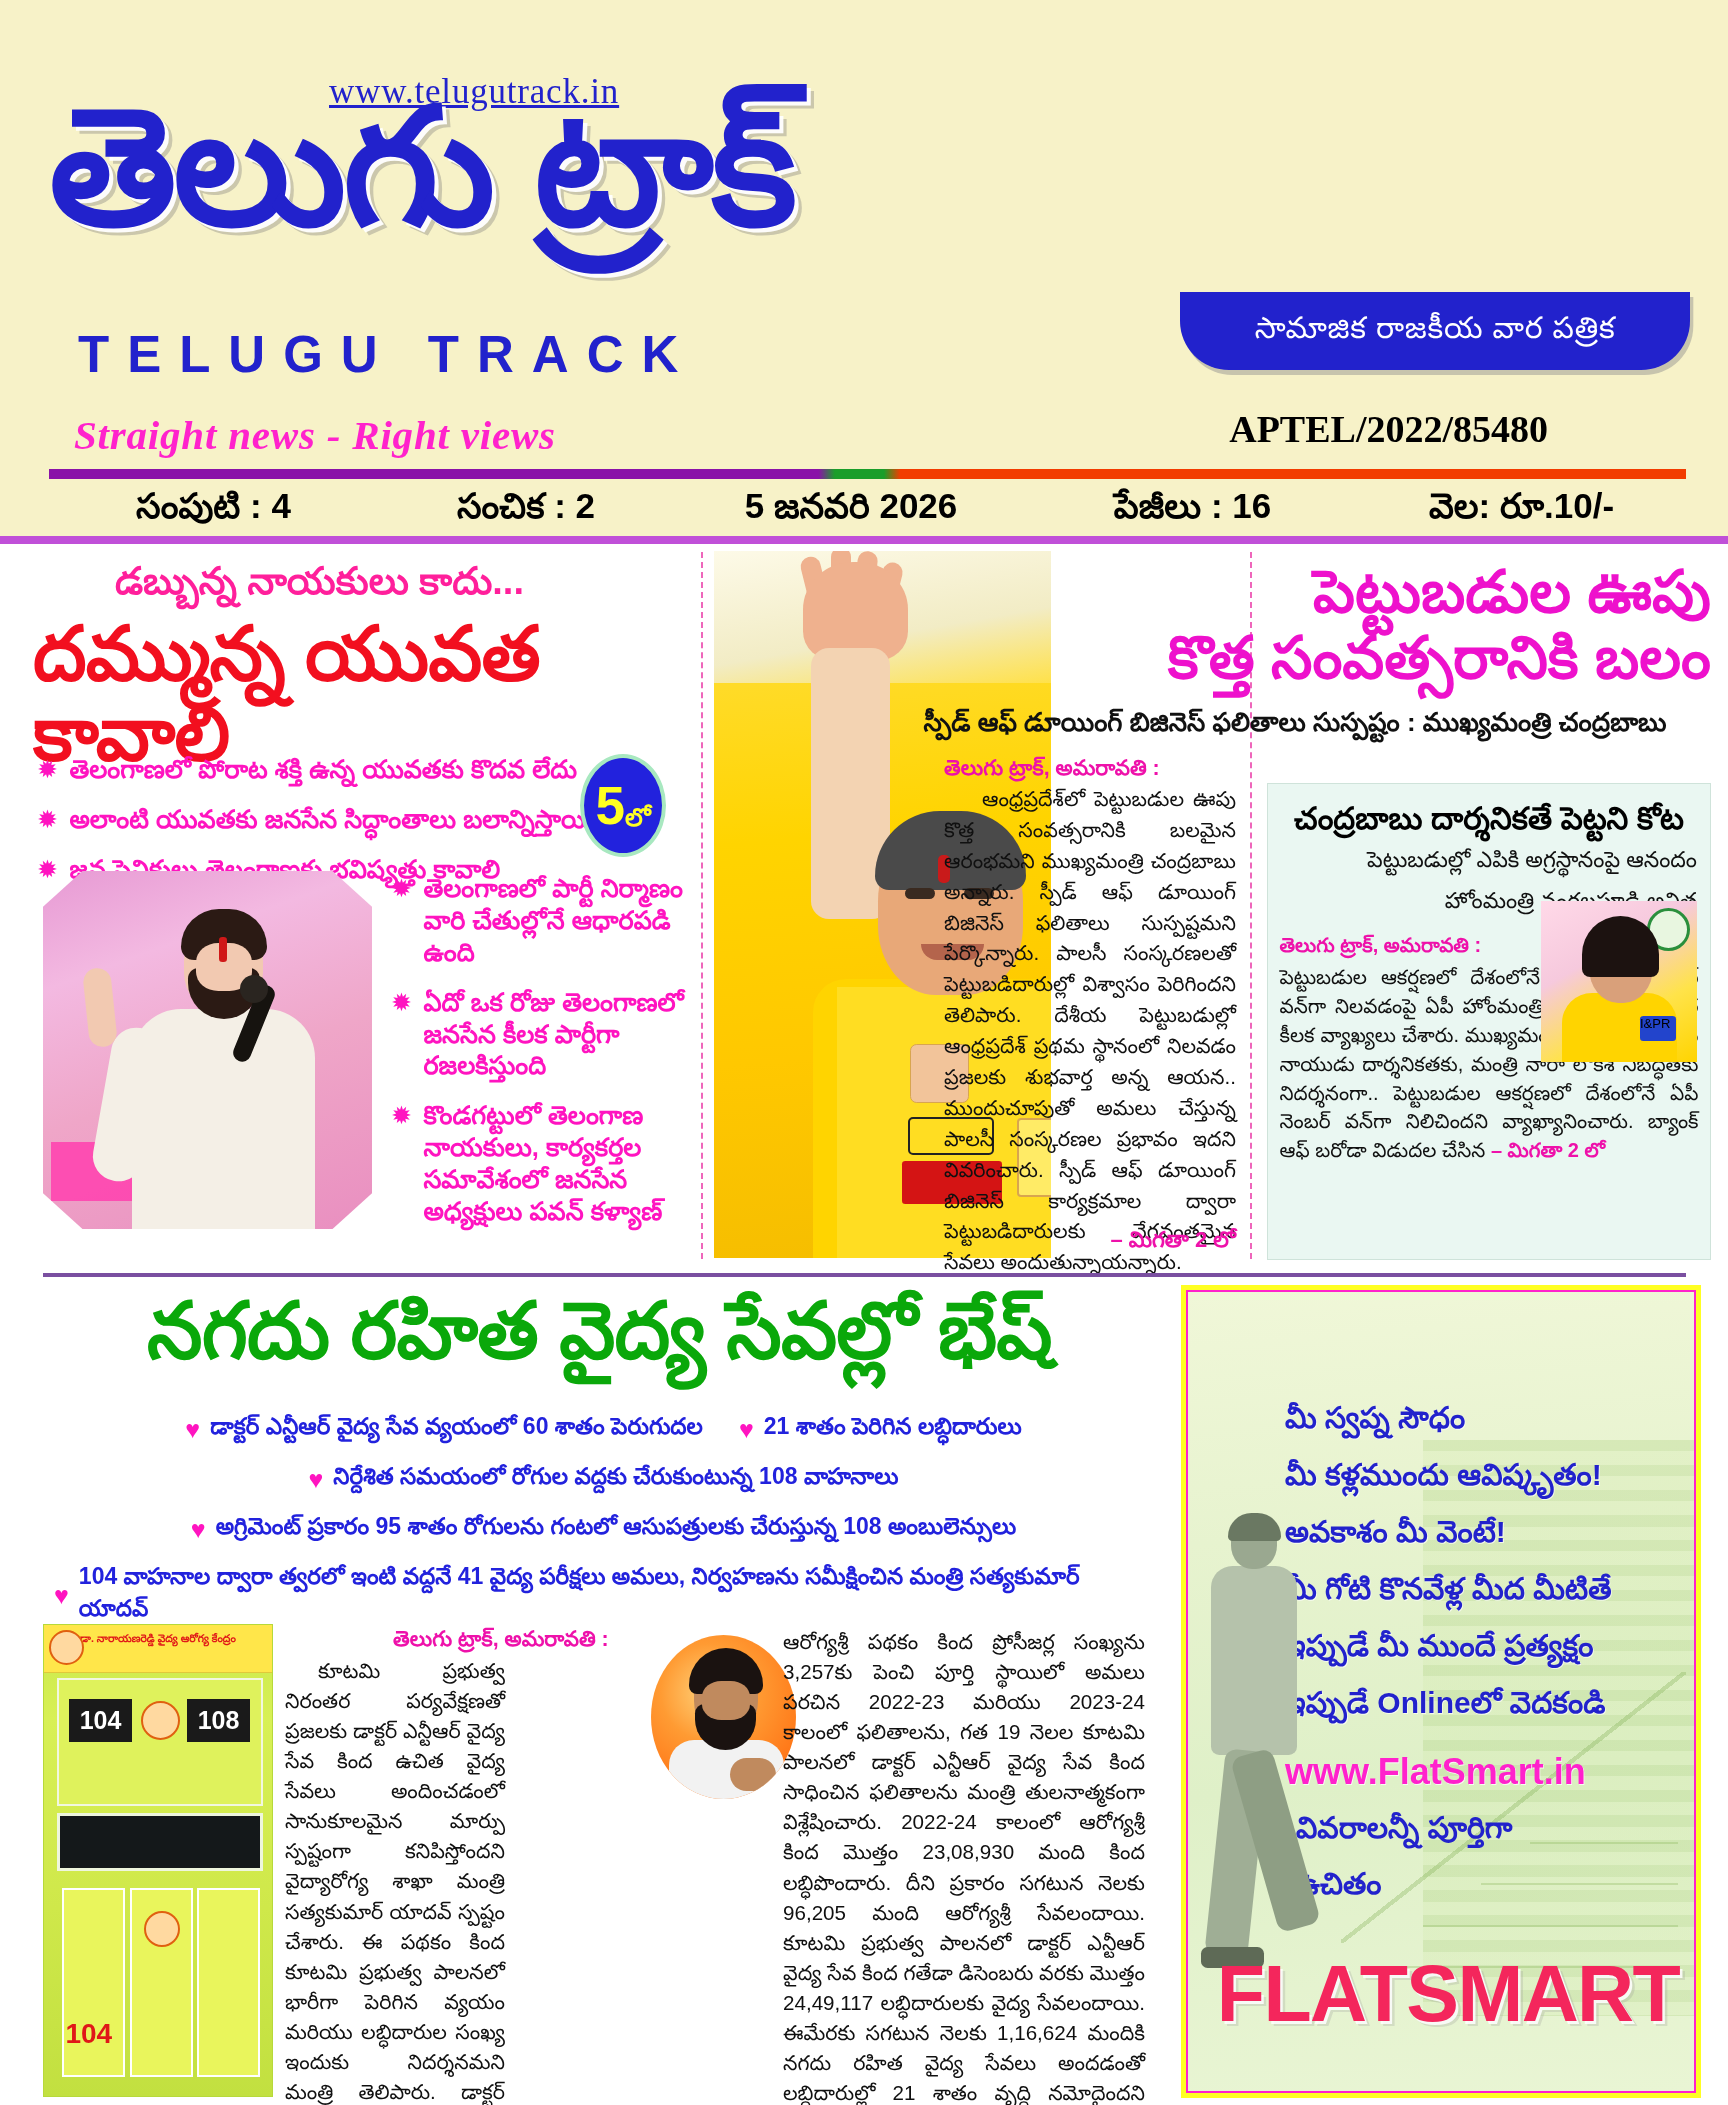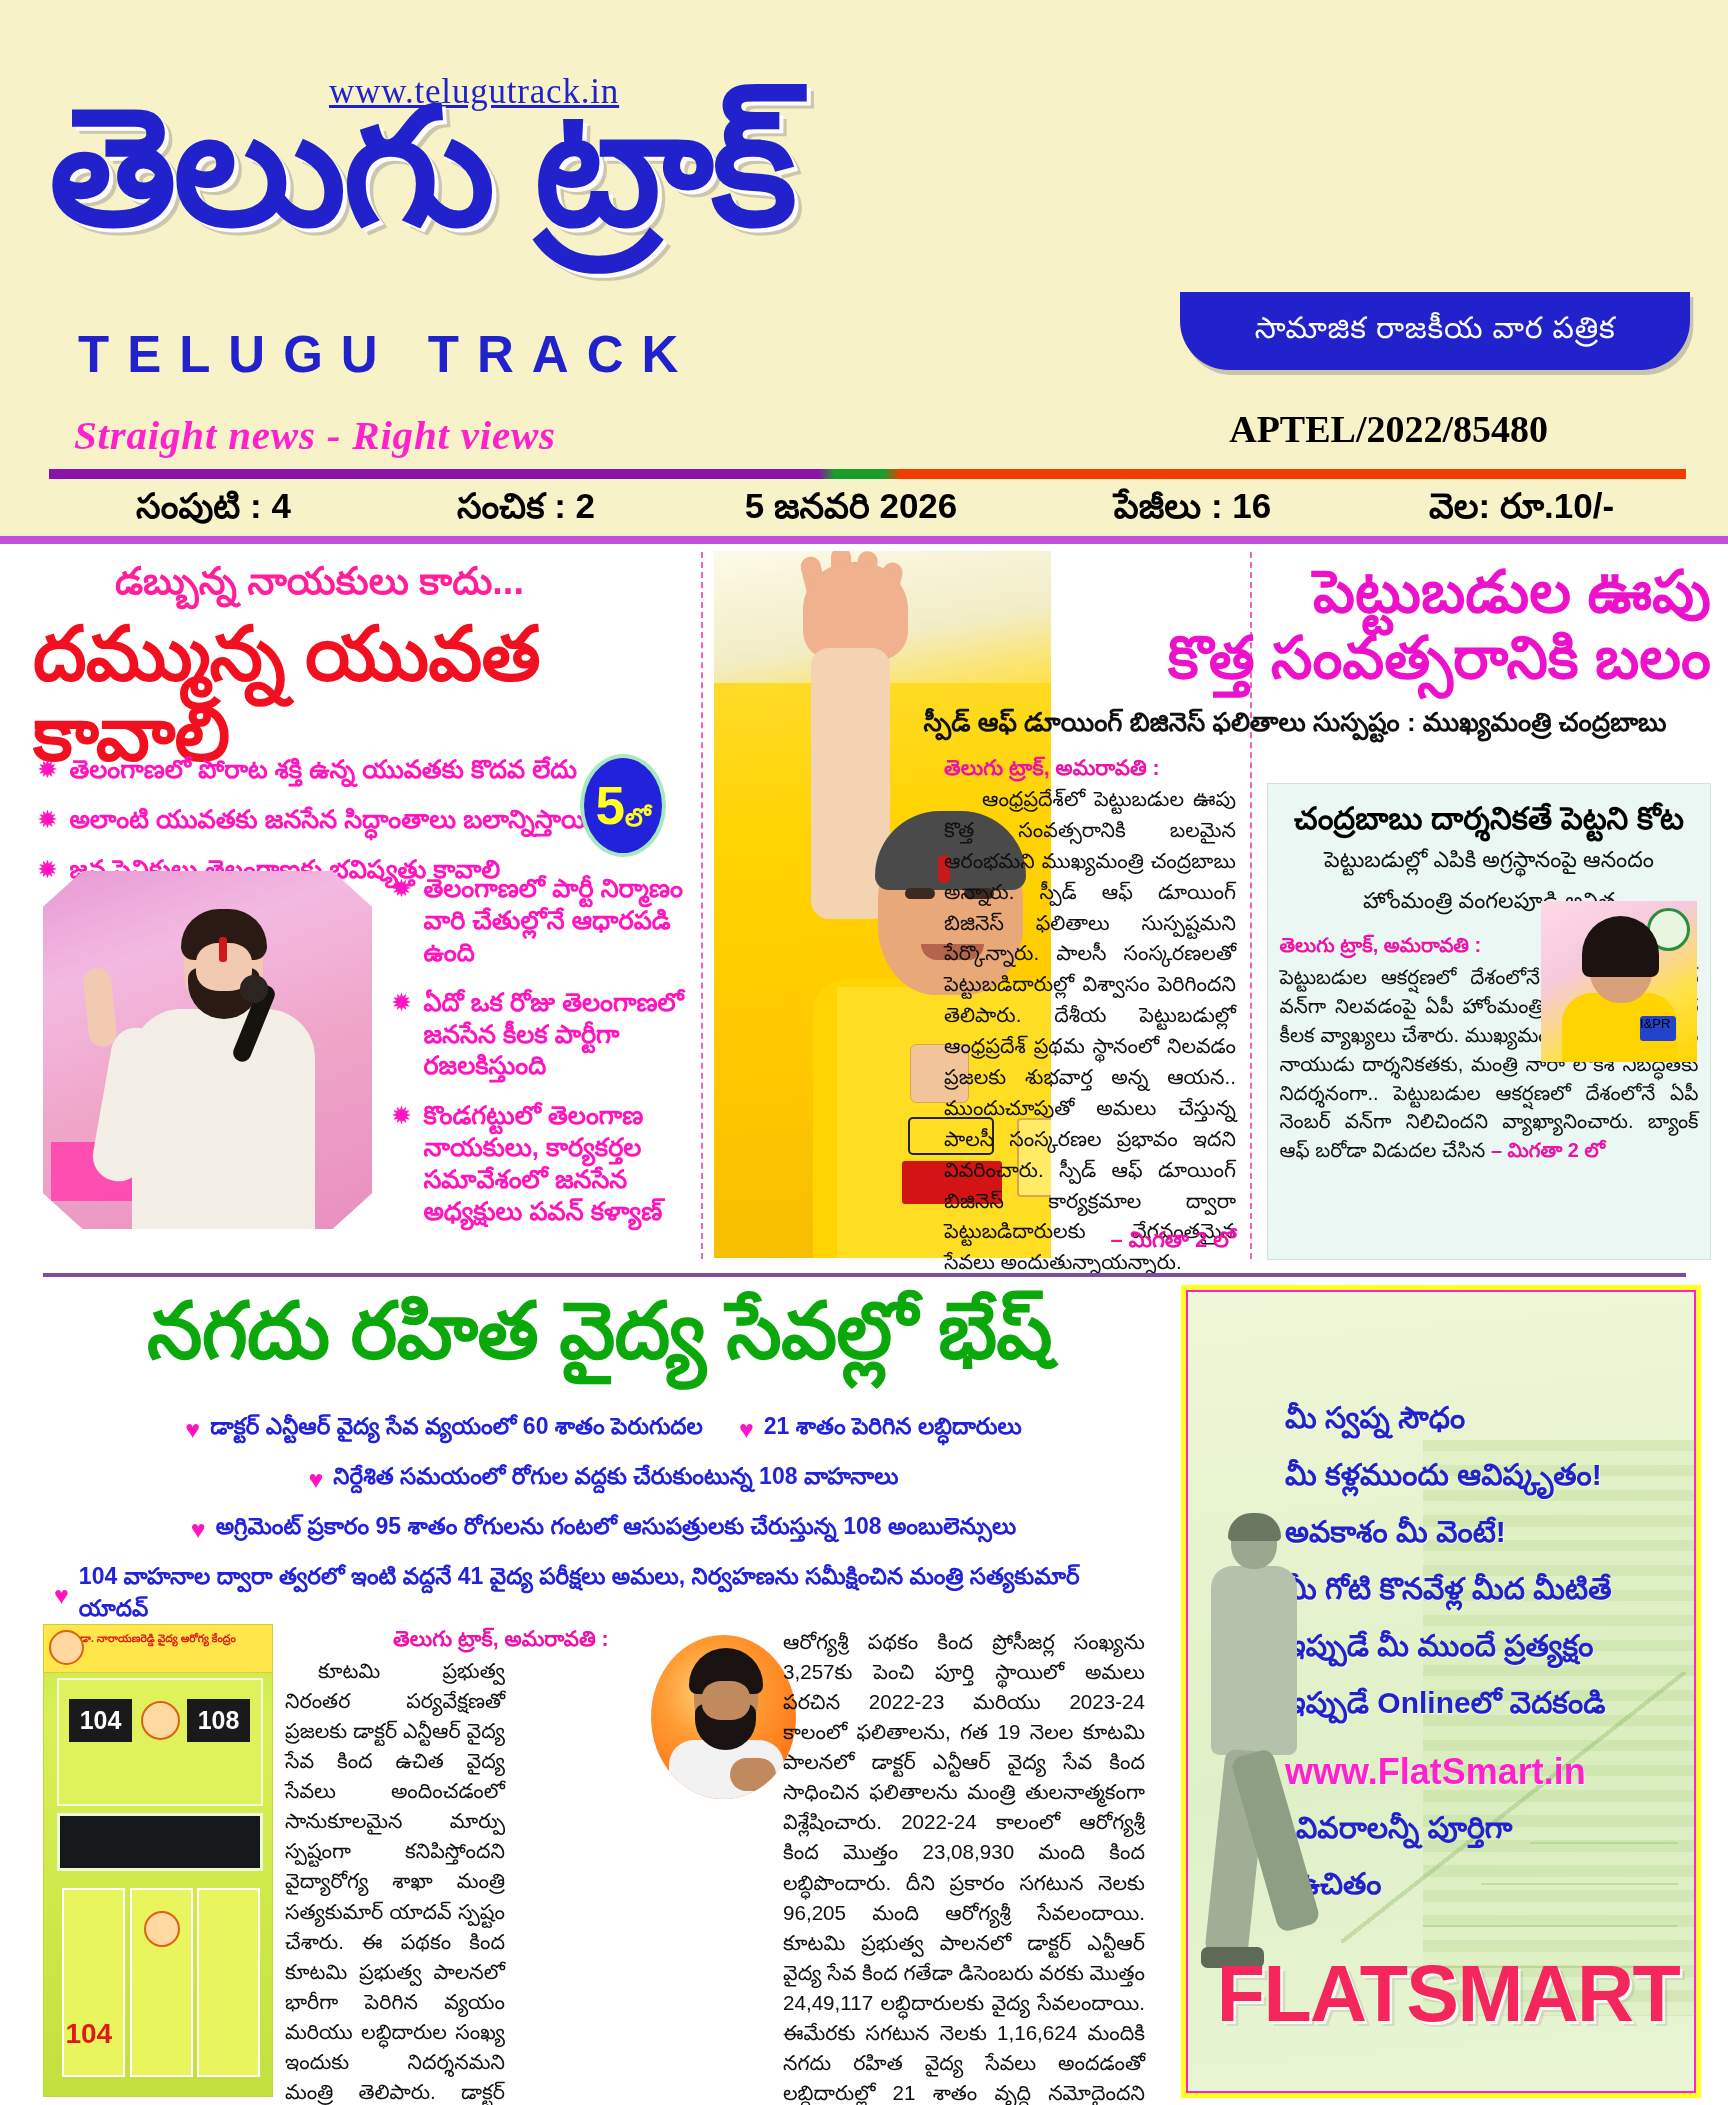--- a/index.html
+++ b/index.html
@@ -294,21 +294,21 @@
   .rbox-head {
     margin: 18px 11.5px 0 11.5px;
     text-align: center;
     font-size: 31px;
     font-weight: bold;
     color: #000;
     line-height: 1.12;
   }
   .rbox-sub1, .rbox-sub2 {
     margin: 10px 13px 0 13px;
-    text-align: center;
+    text-align: right;
     font-size: 22px;
     color: #111;
   }
   .rbox-byline {
     margin: 15px 0 0 11.5px;
     font-size: 20px;
     font-weight: bold;
     color: #ee11aa;
   }
   .rbox-body {

